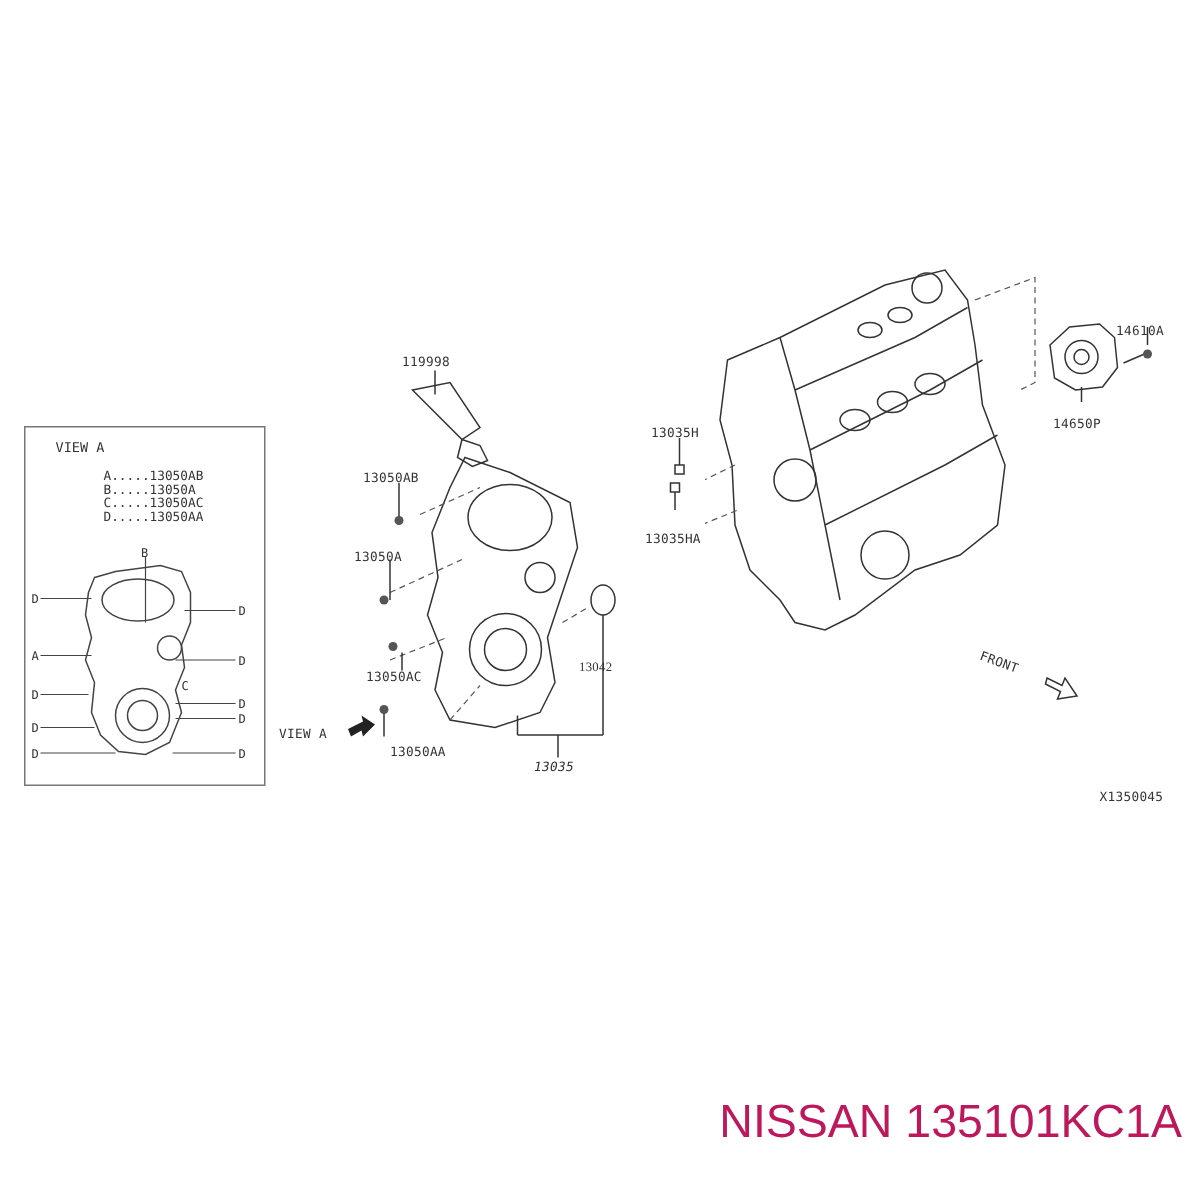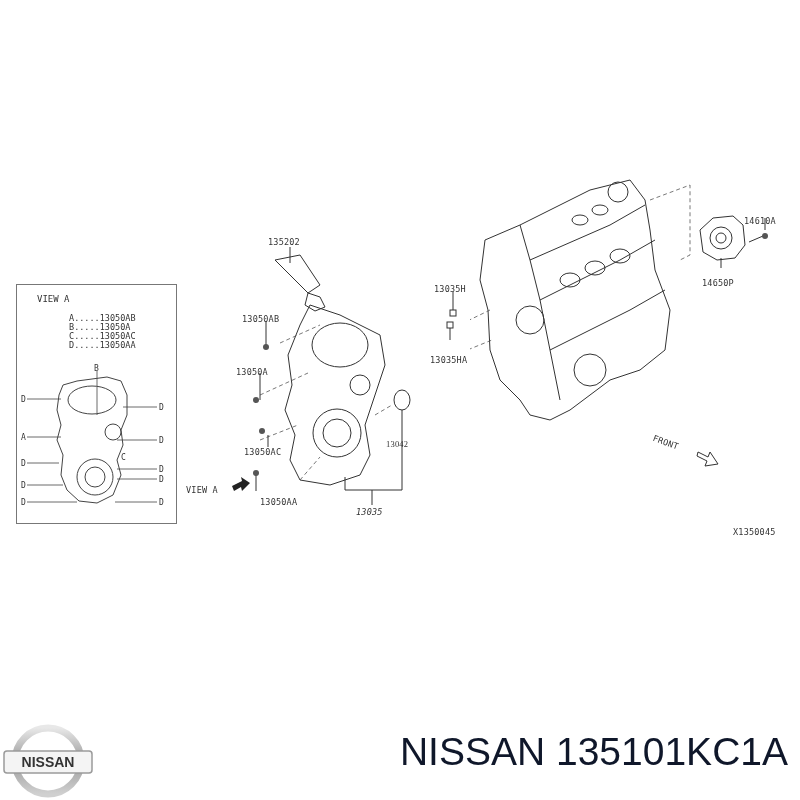--- a/index.html
+++ b/index.html
@@ -4,21 +4,21 @@
 <style>
   html, body { margin:0; padding:0; background:#ffffff; }
   body { width:800px; height:800px; position:relative; overflow:hidden; font-family:"Liberation Sans", sans-serif; }
   .diagram { position:absolute; left:0; top:0; width:800px; height:560px; }
   .lbl { position:absolute; font-family:"DejaVu Sans Mono", monospace; font-size:8.5px; color:#333; letter-spacing:0.2px; white-space:nowrap; }
   .viewbox { position:absolute; left:16px; top:284px; width:159px; height:238px; border:1px solid #777; background:#fff; }
   .viewbox .title { position:absolute; left:20px; top:9px; font-family:"DejaVu Sans Mono", monospace; font-size:9px; color:#333; }
   .viewbox .legend { position:absolute; left:20px; top:29px; font-family:"DejaVu Sans Mono", monospace; font-size:8.5px; line-height:9px; color:#333;margin-left:32px; }
   .footer { position:absolute; left:0; top:700px; width:800px; height:100px; }
   .logo { position:absolute; left:2px; top:24px; width:92px; height:74px; }
-  .part-title { position:absolute; right:12px; top:30px; font-family:"Liberation Sans", sans-serif; font-size:39px; color:#0f172a; letter-spacing:0px; }
+  .part-title { position:absolute; right:12px; top:30px; font-family:"Liberation Sans", sans-serif; font-size:31px; color:#be185d; letter-spacing:0px; }
 </style>
 </head>
 <body>
 
 <div class="diagram">
 
   <div class="viewbox">
     <div class="title">VIEW A</div>
     <div class="legend">
       <div><span>A</span><span>.....</span><span>13050AB</span></div>
@@ -144,45 +144,31 @@
         <rect x="10" y="20" width="6" height="6"></rect>
         <rect x="7" y="32" width="6" height="6"></rect>
         <line x1="10" y1="38" x2="10" y2="50"></line>
       </g>
   </svg>
 
   <svg style="position:absolute;left:696px;top:446px;" width="26" height="24" viewBox="0 0 26 24">
     <path d="M2 6 L12 11 L14 6 L22 18 L9 20 L11 15 L1 10 Z" fill="none" stroke="#333" stroke-width="1"></path>
   </svg>
 
-  <div class="lbl" style="left:268px;top:237px;">135202</div>
+  <div class="lbl" style="left:268px;top:237px;">119998</div>
   <div class="lbl" style="left:242px;top:314px;">13050AB</div>
   <div class="lbl" style="left:236px;top:367px;">13050A</div>
   <div class="lbl" style="left:244px;top:447px;">13050AC</div>
   <div class="lbl" style="left:260px;top:497px;">13050AA</div>
   <div class="lbl" style="left:386px;top:439px;font-family:Liberation Serif, serif;">13042</div>
   <div class="lbl" style="left:356px;top:507px;font-style:italic;">13035</div>
   <div class="lbl" style="left:434px;top:284px;">13035H</div>
   <div class="lbl" style="left:430px;top:355px;">13035HA</div>
   <div class="lbl" style="left:744px;top:216px;text-align:center;">14610A</div>
   <div class="lbl" style="left:702px;top:278px;">14650P</div>
   <div class="lbl" style="left:186px;top:485px;">VIEW A</div>
   <div class="lbl" style="left:655px;top:433px;transform:rotate(20deg);transform-origin:left top;">FRONT</div>
   <div class="lbl" style="left:733px;top:527px;text-align:right;">X1350045</div>
 </div>
 
 <div class="footer">
-  <div class="logo">
-    <svg width="92" height="74" viewBox="0 0 92 74">
-      <defs>
-        <linearGradient id="chrome" x1="0" y1="0" x2="0" y2="1">
-          <stop offset="0" stop-color="#e8e8e8"></stop>
-            <stop offset="0.5" stop-color="#9a9a9a"></stop>
-            <stop offset="1" stop-color="#d0d0d0"></stop>
-        </linearGradient>
-      </defs>
-      <circle cx="46" cy="37" r="33" fill="none" stroke="url(#chrome)" stroke-width="7"></circle>
-      <rect x="2" y="27" width="88" height="22" rx="3" fill="#f4f4f4" stroke="#9a9a9a" stroke-width="1.5"></rect>
-      <text x="46" y="43" text-anchor="middle" font-family="Liberation Sans, sans-serif" font-weight="bold" font-size="14" fill="#333">NISSAN</text>
-    </svg>
-  </div>
   <div class="part-title">NISSAN 135101KC1A</div>
 </div>
 
 </body></html>

